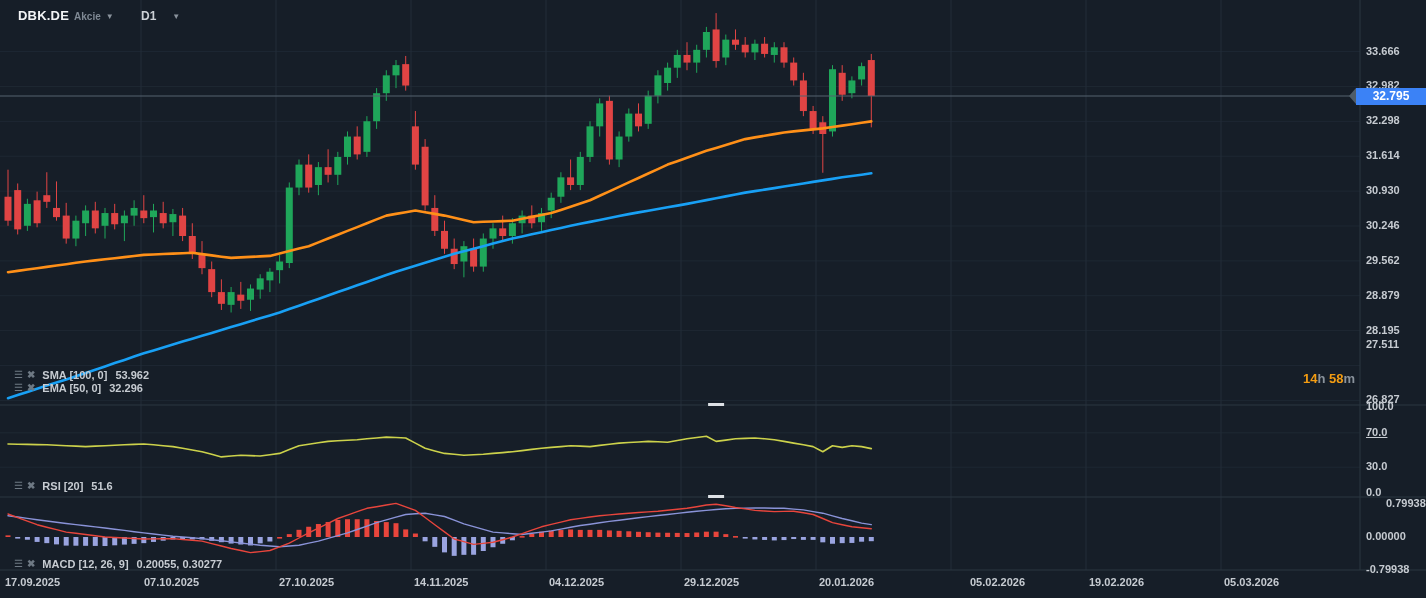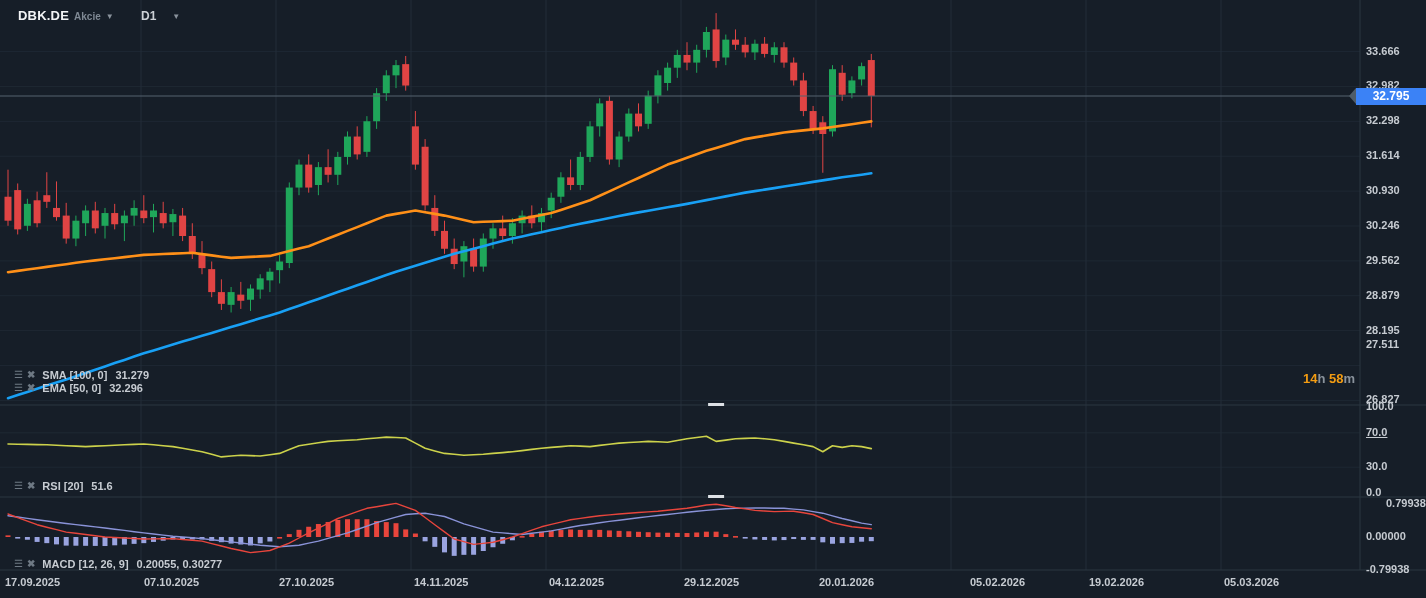--- a/index.html
+++ b/index.html
@@ -355,21 +355,21 @@
     <div class="tfbtn">
       <span class="tf">D1</span>
       <span class="caret">▼</span>
     </div>
   </div>
 
   <div class="legend" style="left:14px;top:368px;">
     <span class="ham">☰</span>
     <span class="x">✖</span>
     <span class="ltxt">SMA [100, 0]</span>
-    <span class="lval">31.279</span>
+    <span class="lval">53.962</span>
   </div>
   <div class="legend" style="left:14px;top:381px;">
     <span class="ham">☰</span>
     <span class="x">✖</span>
     <span class="ltxt">EMA [50, 0]</span>
     <span class="lval">32.296</span>
   </div>
   <div class="legend" style="left:14px;top:479px;">
     <span class="ham">☰</span>
     <span class="x">✖</span>

